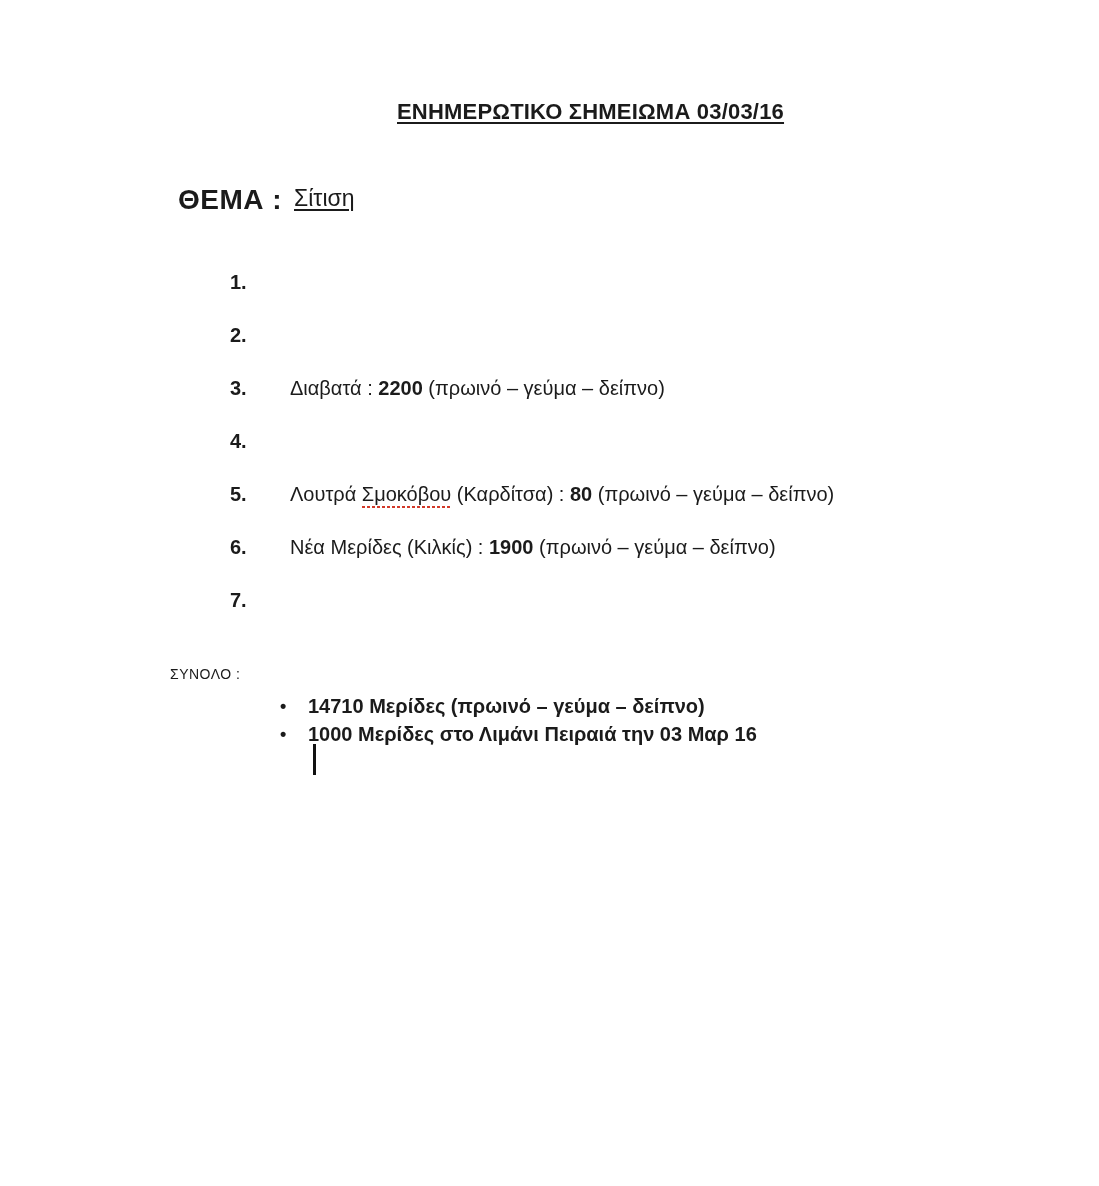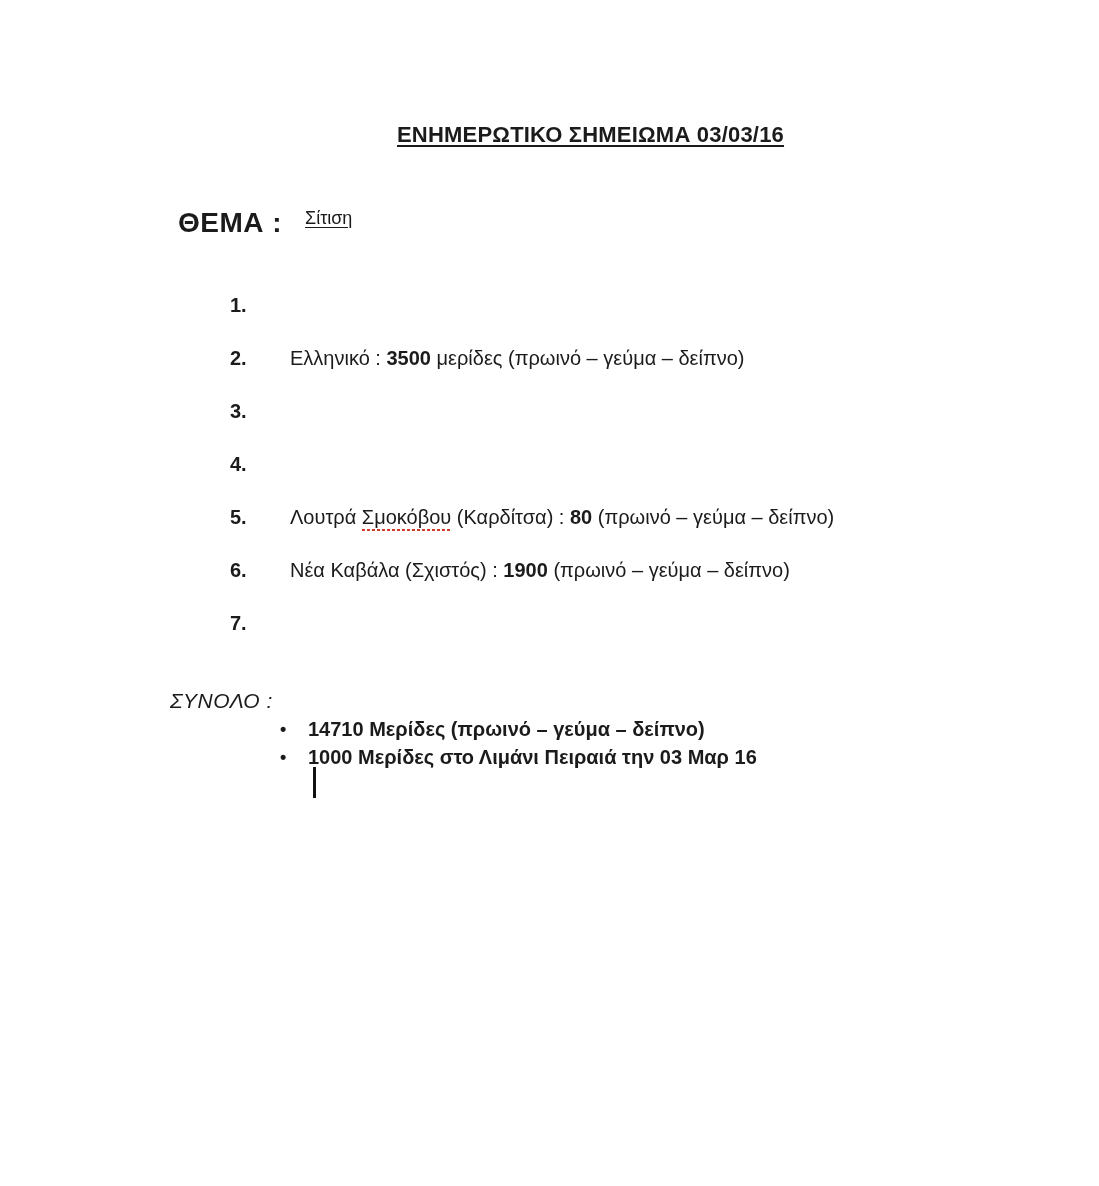--- a/index.html
+++ b/index.html
@@ -12,21 +12,20 @@
     height: 1186px;
     position: relative;
     font-family: "Liberation Sans", sans-serif;
     color: #1b1b1b;
     overflow: hidden;
   }
   .page {
     position: absolute;
     inset: 0;
     background: #ffffff;
-    margin-top: 23px;
   }
   .doc-title {
     position: absolute;
     left: 397px;
     top: 99px;
     font-size: 22px;
     font-weight: bold;
     text-decoration: underline;
     text-underline-offset: 3px;
     letter-spacing: 0.2px;
@@ -38,23 +37,23 @@
     top: 184px;
     white-space: nowrap;
   }
   .subject-label {
     font-size: 28px;
     font-weight: bold;
     letter-spacing: 0.5px;
   }
   .subject-value {
     position: absolute;
-    left: 127px;
+    left: 116px;
     top: 1px;
-    font-size: 18px;
+    font-size: 23px;
     font-weight: normal;
     text-decoration: underline;
     text-underline-offset: 3px;
   }
   .list-item {
     position: absolute;
     left: 230px;
     font-size: 20px;
     line-height: 24px;
     white-space: nowrap;
@@ -68,24 +67,23 @@
   .qty { font-weight: bold; }
   .spellword {
     text-underline-offset: 2px;
     padding-bottom: 3px;
     background: repeating-linear-gradient(90deg, #d23a2a 0 3px, rgba(0,0,0,0) 3px 5px) left bottom / 100% 2px no-repeat;
   }
   .totals-label {
     position: absolute;
     left: 170px;
     top: 666px;
-    font-size: 21px;
+    font-size: 14px;
     letter-spacing: 0.5px;
     white-space: nowrap;
-    font-style: italic;
   }
   .bullet-row {
     position: absolute;
     left: 280px;
     font-size: 20px;
     font-weight: bold;
     line-height: 24px;
     white-space: nowrap;
     display: flex;
   }
@@ -114,39 +112,39 @@
     <span class="subject-label">ΘΕΜΑ :</span>
     <span class="subject-value">Σίτιση</span>
   </div>
 
   <div class="list-item" style="top:270px">
     <span class="item-num">1.</span>
   </div>
 
   <div class="list-item" style="top:323px">
     <span class="item-num">2.</span>
-    <span class="item-text"><span>Ελληνικό : </span><span class="spellword"></span><span></span><span class="qty">3500</span><span> μερίδες (πρωινό – γεύμα – δείπνο)</span></span>
   </div>
 
   <div class="list-item" style="top:376px">
     <span class="item-num">3.</span>
+    <span class="item-text"><span>Διαβατά : </span><span class="spellword"></span><span></span><span class="qty">2200</span><span> (πρωινό – γεύμα – δείπνο)</span></span>
   </div>
 
   <div class="list-item" style="top:429px">
     <span class="item-num">4.</span>
   </div>
 
   <div class="list-item" style="top:482px">
     <span class="item-num">5.</span>
     <span class="item-text"><span>Λουτρά </span><span class="spellword">Σμοκόβου</span><span> (Καρδίτσα) : </span><span class="qty">80</span><span> (πρωινό – γεύμα – δείπνο)</span></span>
   </div>
 
   <div class="list-item" style="top:535px">
     <span class="item-num">6.</span>
-    <span class="item-text"><span>Νέα Καβάλα (Σχιστός) : </span><span class="spellword"></span><span></span><span class="qty">1900</span><span> (πρωινό – γεύμα – δείπνο)</span></span>
+    <span class="item-text"><span>Νέα Μερίδες (Κιλκίς) : </span><span class="spellword"></span><span></span><span class="qty">1900</span><span> (πρωινό – γεύμα – δείπνο)</span></span>
   </div>
 
   <div class="list-item" style="top:588px">
     <span class="item-num">7.</span>
   </div>
 
   <div class="totals-label">ΣΥΝΟΛΟ :</div>
 
   <div class="bullet-row" style="top:694px">
     <span class="bullet-marker">•</span>

